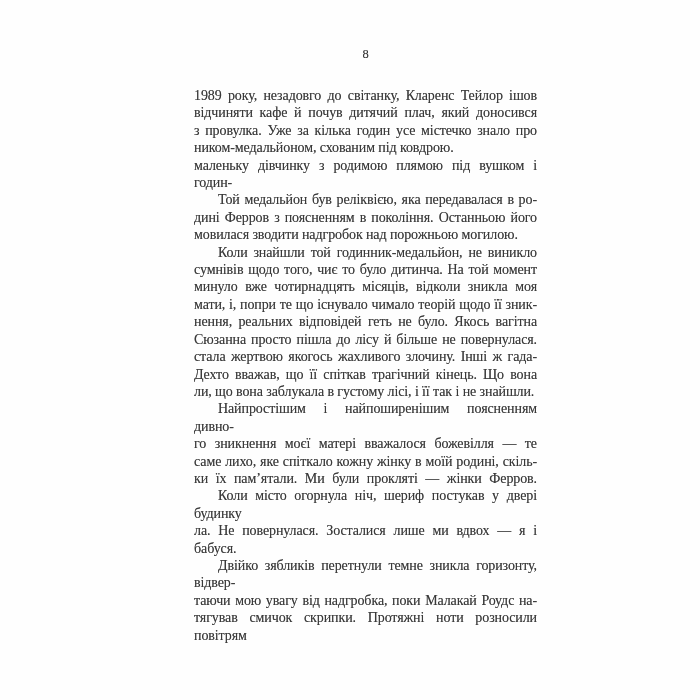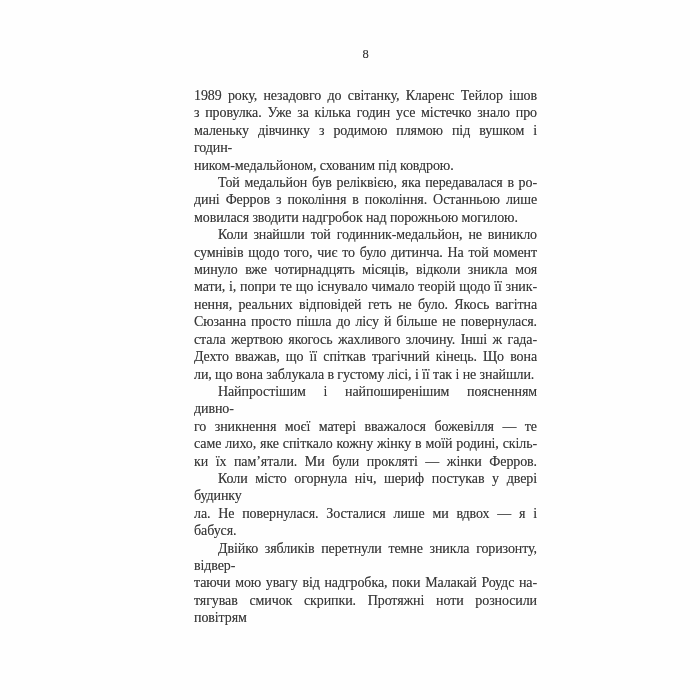--- a/index.html
+++ b/index.html
@@ -51,28 +51,29 @@
 <body>
 
 <div class="page">
 
   <div class="page-number">8</div>
 
   <div class="text-column">
 
     <div class="paragraph">
       <div class="line">1989 року, незадовго до світанку, Кларенс Тейлор ішов</div>
+      <div class="line">відчиняти кафе й почув дитячий плач, який доносився</div>
       <div class="line">з провулка. Уже за кілька годин усе містечко знало про</div>
+      <div class="line end">ником-медальйоном, схованим під ковдрою.</div>
       <div class="line">маленьку дівчинку з родимою плямою під вушком і годин-</div>
-      <div class="line end">ником-медальйоном, схованим під ковдрою.</div>
     </div>
 
     <div class="paragraph">
       <div class="line indent">Той медальйон був реліквією, яка передавалася в ро-</div>
-      <div class="line">дині Ферров з покоління в покоління. Останньою лише</div>
+      <div class="line">дині Ферров з поясненням в покоління. Останньою його</div>
       <div class="line end">мовилася зводити надгробок над порожньою могилою.</div>
     </div>
 
     <div class="paragraph">
       <div class="line indent">Коли знайшли той годинник-медальйон, не виникло</div>
       <div class="line">сумнівів щодо того, чиє то було дитинча. На той момент</div>
       <div class="line">минуло вже чотирнадцять місяців, відколи зникла моя</div>
       <div class="line">мати, і, попри те що існувало чимало теорій щодо її зник-</div>
       <div class="line">нення, реальних відповідей геть не було. Якось вагітна</div>
       <div class="line">Сюзанна просто пішла до лісу й більше не повернулася.</div>

